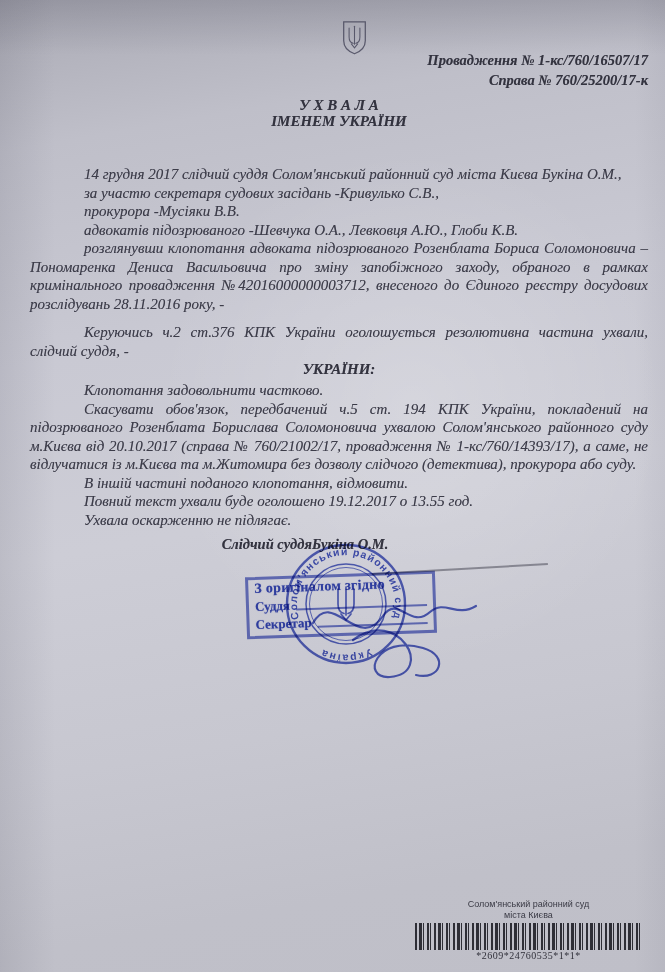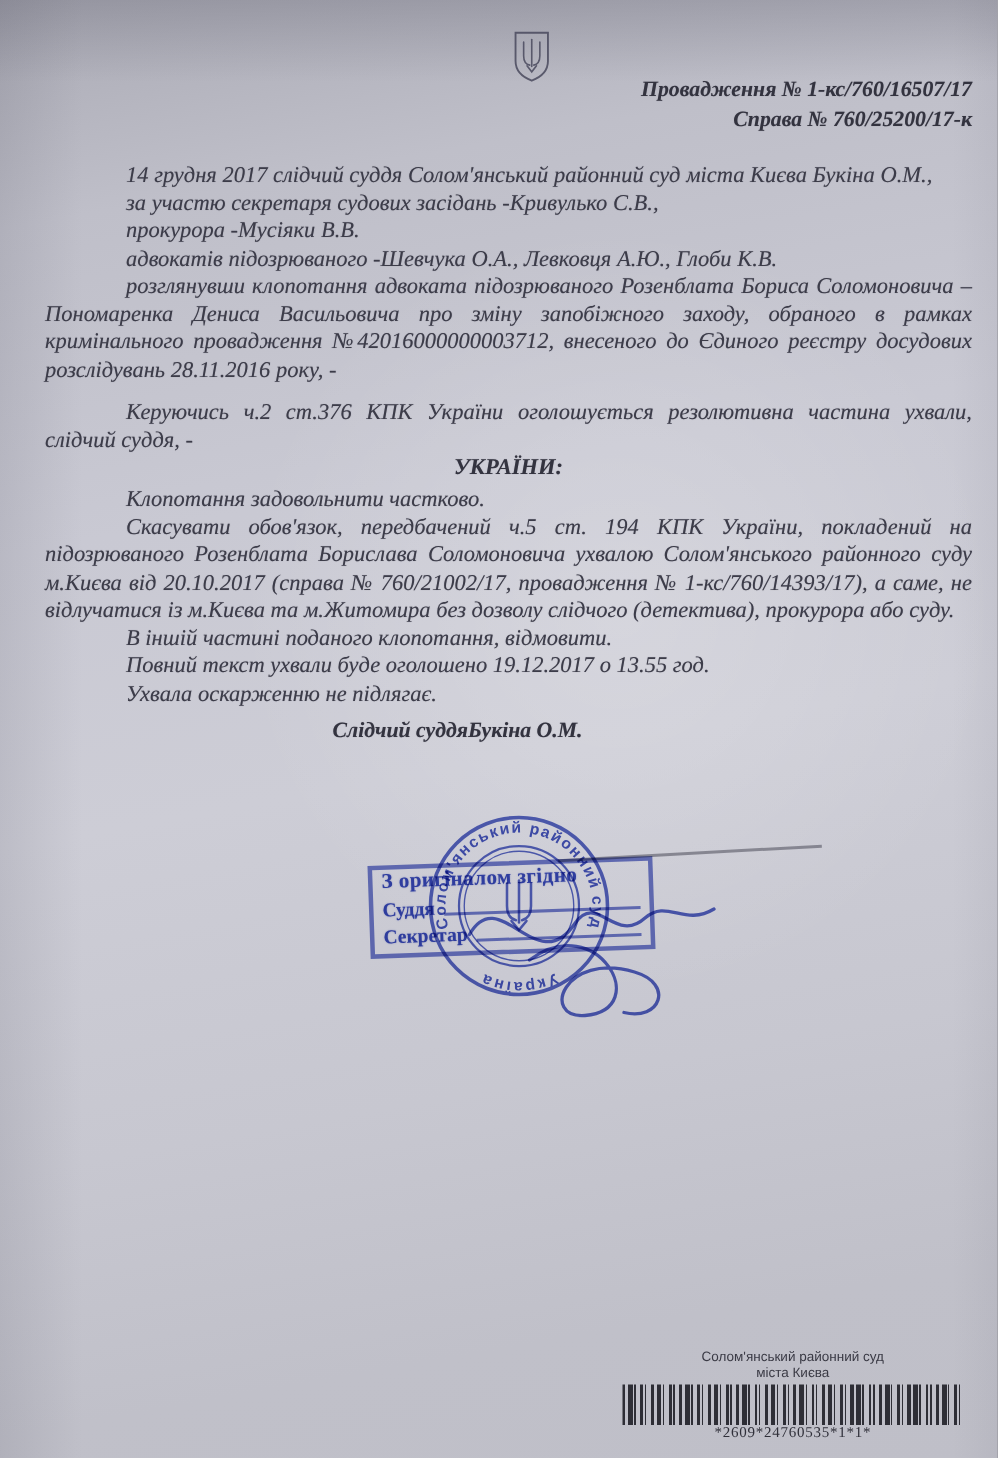--- a/index.html
+++ b/index.html
@@ -18,21 +18,21 @@
       linear-gradient(to left, rgba(66,66,82,0.06), rgba(66,66,82,0) 30px);
   }
   .content {
     position:absolute; left:0; top:0; right:0; padding:0 17px 0 30px;
     font-size:15px; line-height:18.5px;
     text-shadow:0 0 0.6px rgba(60,60,75,0.45);
     font-style:italic;
   }
   .case-numbers { margin-top:50px; text-align:right; font-weight:bold; font-size:14.5px; line-height:20px; color:#33333f; }
   .title-block { text-align:center; font-weight:bold; font-size:15px; line-height:16px; margin-top:7px; color:#33333f; }
-  .intro { margin-top:18px; }
+  .intro { margin-top:36px; }
   .intro div { text-indent:54px; }
   .para { text-align:justify; text-indent:54px; margin:0; }
   .heading { text-align:center; font-weight:bold; font-size:15px; line-height:19px; color:#33333f; }
   .h-established { margin-top:12px; }
   .est-body { margin-top:10px; }
   .h-ruled { margin-top:0; }
   .ruling { margin-top:2px; }
   .signature-row {
     margin-top:6px; display:flex; justify-content:center;
     font-weight:bold; font-size:14.5px; padding-left:25px; padding-right:93px; color:#33333f;
@@ -86,20 +86,24 @@
       </g>
     </g>
   </svg>
 
   <div class="content">
     <div class="case-numbers">
       <div>Провадження № 1-кс/760/16507/17</div>
       <div>Справа № 760/25200/17-к</div>
     </div>
 
+    <div class="title-block">
+      <div>У Х В А Л А</div>
+      <div>ІМЕНЕМ УКРАЇНИ</div>
+    </div>
 
     <div class="intro">
       <div>14 грудня 2017 слідчий суддя Солом'янський районний суд міста Києва Букіна О.М.,</div>
       <div>за участю секретаря судових засідань -Кривулько С.В.,</div>
       <div>прокурора -Мусіяки  В.В.</div>
       <div>адвокатів підозрюваного -Шевчука О.А., Левковця А.Ю., Глоби К.В.</div>
     </div>
 
     <p class="para">розглянувши клопотання адвоката підозрюваного Розенблата Бориса Соломоновича – Пономаренка Дениса Васильовича про зміну запобіжного заходу, обраного в рамках кримінального провадження №42016000000003712, внесеного до Єдиного реєстру досудових розслідувань 28.11.2016 року, -</p>
 

